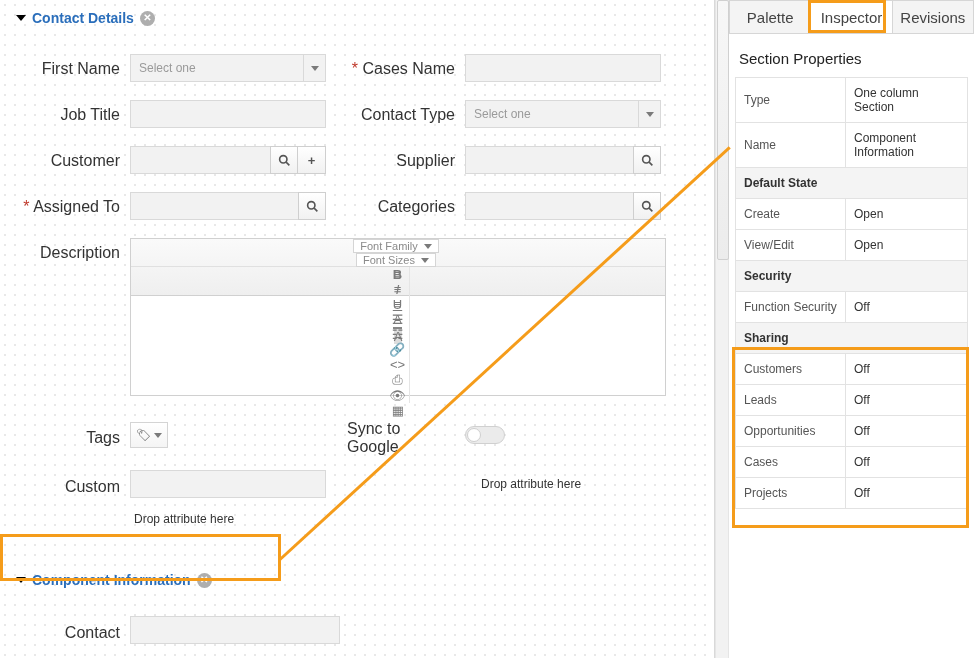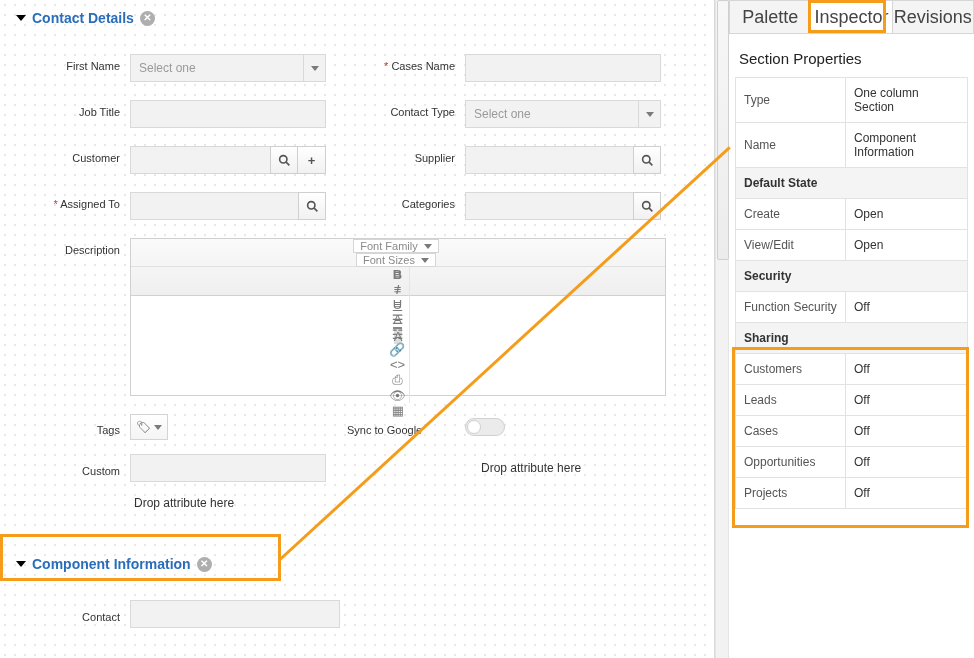--- a/index.html
+++ b/index.html
@@ -7,21 +7,21 @@
 .two-col { display: flex; width: 974px; height: 658px; }
 .canvas { width: 718px; height: 658px; border-right: 1px solid #d9d9d9; position: relative; background-image: radial-gradient(circle, #e8e8e8 1px, transparent 1px); background-size: 10px 10px; background-position: 0 0; overflow: hidden; }
 .scrollbar-gutter { width: 14px; height: 658px; background: #f2f2f2; border-left: 1px solid #e5e5e5; border-right: 1px solid #e5e5e5; position: relative; }
 .scrollbar-thumb { position: absolute; top: 0; left: 1px; width: 12px; height: 260px; background: linear-gradient(#f7f7f7,#ececec); border: 1px solid #d0d0d0; border-radius: 2px; }
 .panel { width: 246px; height: 658px; background: #fff; }
 .section-header { display: flex; align-items: center; padding-left: 16px; height: 28px; }
 .chevron-down { width: 0; height: 0; border-left: 5px solid transparent; border-right: 5px solid transparent; border-top: 6px solid #000; margin-right: 6px; }
 .section-title { color: #2a6ebb; font-weight: bold; font-size: 14px; margin-right: 6px; }
 .close-circle { width: 15px; height: 15px; border-radius: 50%; background: #aeaeae; color: #fff; display: flex; align-items: center; justify-content: center; font-size: 10px; font-weight: bold; line-height: 1; }
 .form-grid { display: grid; grid-template-columns: 130px 215px 120px 220px; column-gap: 0; row-gap: 18px; padding: 22px 12px 10px 0; align-items: start; }
-.lbl { text-align: right; font-size: 11px; color: #333; padding-right: 10px; padding-top: 6px; }
+.lbl { text-align: right; font-size: 16px; color: #333; padding-right: 10px; padding-top: 6px; }
 .req::before { content: "* "; color: #c0392b; }
 .field-input, .field-select { height: 28px; background: #f2f2f2; border: 1px solid #d9d9d9; width: 196px; }
 .field-select { display: flex; align-items: center; justify-content: space-between; padding: 0 8px; color: #9a9a9a; width: 196px; }
 .sel-caret { width: 22px; height: 28px; border-left: 1px solid #d9d9d9; margin-right: -8px; display: flex; align-items: center; justify-content: center; }
 .caret { width: 0; height: 0; border-left: 4px solid transparent; border-right: 4px solid transparent; border-top: 5px solid #7a7a7a; }
 .lookup-group { display: flex; }
 .lookup-group .field-input { width: 168px; border-right: none; }
 .icon-btn { width: 28px; height: 28px; background: linear-gradient(#fff,#f1f1f1); border: 1px solid #cfcfcf; display: flex; align-items: center; justify-content: center; color: #555; font-size: 13px; }
 .icon-btn + .icon-btn { border-left: none; }
 .rich-editor { grid-column: 2 / span 3; width: 536px; }
@@ -32,21 +32,21 @@
 .tb-btn { width: 24px; height: 22px; display: flex; align-items: center; justify-content: center; color: #7a7a7a; font-size: 13px; border-right: 1px solid #e5e5e5; }
 .tb-btn:last-child { border-right: none; }
 .tb-sep { width: 1px; height: 20px; background: #ccc; margin: 0 4px; }
 .editor-body { height: 100px; border: 1px solid #d0d0d0; border-top: none; background: #fff; }
 .tag-box { width: 38px; height: 26px; border: 1px solid #d4d4d4; background: linear-gradient(#fff,#f4f4f4); display: flex; align-items: center; justify-content: center; gap: 3px; color: #555; }
 .toggle { width: 40px; height: 18px; border-radius: 10px; background: #ebebeb; border: 1px solid #d0d0d0; position: relative; }
 .toggle-knob { position: absolute; left: 1px; top: 1px; width: 14px; height: 14px; border-radius: 50%; background: #fff; border: 1px solid #cfcfcf; }
 .drop-hint { color: #333; font-size: 12px; }
 .row2 { display: grid; grid-template-columns: 130px 215px 120px 220px; align-items: center; padding: 4px 12px 4px 0; row-gap: 14px; }
 .tabs { display: flex; height: 34px; border-bottom: 1px solid #d6d6d6; background: #f4f4f4; }
-.tab { flex: 1; display: flex; align-items: center; justify-content: center; border: 1px solid #d6d6d6; border-bottom: none; border-left: none; color: #444; font-size: 18px; }
+.tab { flex: 1; display: flex; align-items: center; justify-content: center; border: 1px solid #d6d6d6; border-bottom: none; border-left: none; color: #444; font-size: 15px; }
 .tab:first-child { border-left: 1px solid #d6d6d6; }
 .tab.active { background: #fff; }
 .props-title { padding: 16px 10px 10px; font-size: 15px; color: #222; }
 .props-table { border-collapse: collapse; width: calc(100% - 12px); margin: 0 6px; }
 .props-table td { border: 1px solid #e2e2e2; padding: 8px 8px; font-size: 12px; color: #555; vertical-align: middle; }
 .props-table td.val { color: #333; }
 .props-table tr.sect-head td { background: #f4f4f4; color: #333; font-weight: bold; }
 .key-col { width: 110px; color: #7a7a7a; }
 .highlight-tab { position: absolute; border: 3px solid #f59c1a; pointer-events: none; }
 .hl-section { position: absolute; border: 3px solid #f59c1a; pointer-events: none; }
@@ -260,25 +260,25 @@
           </tr>
       <tr>
             <td class="key-col">Customers</td>
             <td class="val">Off</td>
           </tr>
       <tr>
             <td class="key-col">Leads</td>
             <td class="val">Off</td>
           </tr>
       <tr>
+            <td class="key-col">Opportunities</td>
+            <td class="val">Off</td>
+          </tr>
+      <tr>
             <td class="key-col">Cases</td>
-            <td class="val">Off</td>
-          </tr>
-      <tr>
-            <td class="key-col">Opportunities</td>
             <td class="val">Off</td>
           </tr>
       <tr>
             <td class="key-col">Projects</td>
             <td class="val">Off</td>
           </tr>
     </tbody>
       </table>
   </div>
 </div>

